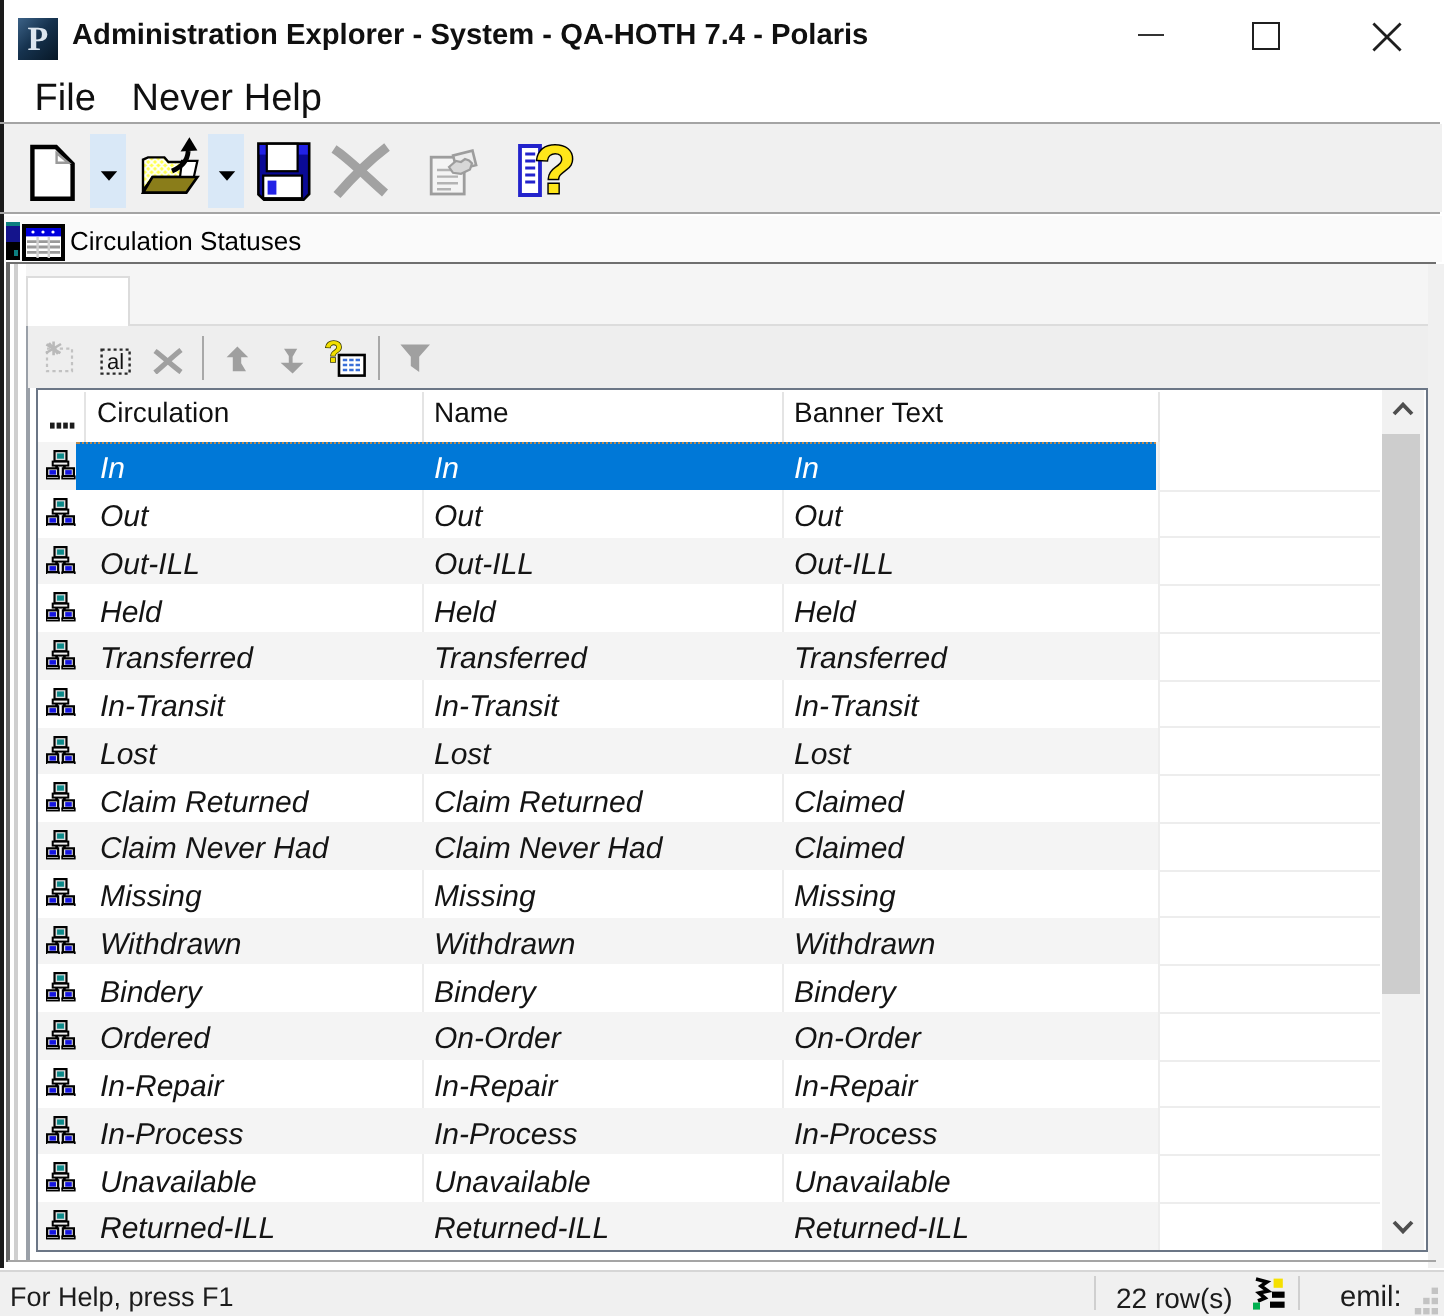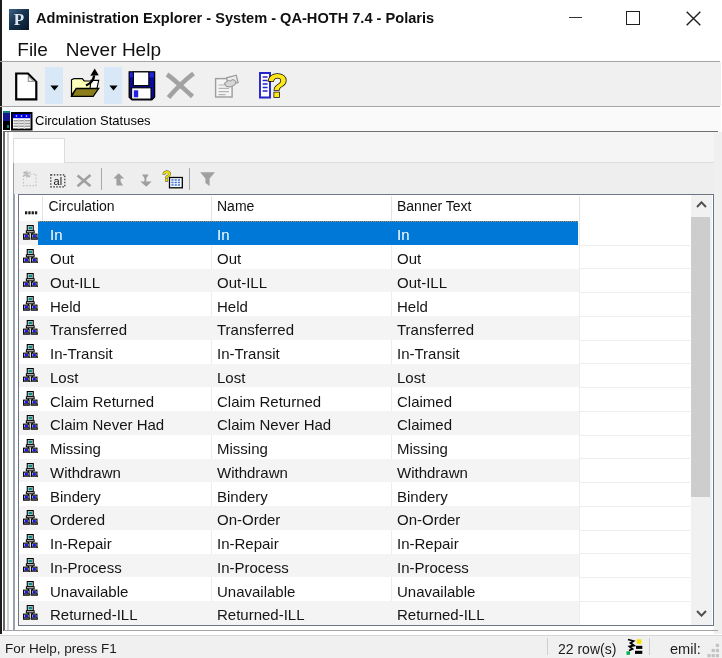--- a/index.html
+++ b/index.html
@@ -34,21 +34,21 @@
   
   #page{left:14.3px;top:162.6px;width:699.3px;height:31px;background:#eeeeee;}
   .tsep{top:168px;width:1.2px;height:21.6px;background:#a8a8a8;}
   
   #list{left:17.5px;top:193.5px;width:696px;height:432.7px;background:#fff;border:1.2px solid #6b7686;box-sizing:border-box;overflow:hidden;}
   
   #hdr{left:0;top:0;width:672px;height:26.7px;background:#fff;}
   .hsep{top:1px;width:1px;height:25px;background:#e4e4e4;}
   .htext{top:3px;font-size:14px;color:#101010;}
   
-  #rows{position:absolute;left:0;top:26.7px;width:672px;height:403.8px;}
+  #rows{position:absolute;left:0;top:26.7px;width:672px;height:403.8px;font-style:italic;}
   .row{position:absolute;left:0;width:672px;height:23.75px;}
   .stripe{position:absolute;left:0;top:0;width:560px;height:23.75px;background:#f4f4f4;}
   .sel{position:absolute;left:19.3px;top:0;width:540.5px;height:23.75px;background:#0078d7;border-top:1.2px dotted #b98a50;box-sizing:border-box;}
   .c1{position:absolute;left:31.5px;top:5.3px;font-size:15px;color:#141414;white-space:nowrap;}
   .c2{position:absolute;left:198.5px;top:5.3px;font-size:15px;color:#141414;white-space:nowrap;}
   .c3{position:absolute;left:378.5px;top:5.3px;font-size:15px;color:#141414;white-space:nowrap;}
   .ricon{position:absolute;left:4.8px;top:3.9px;width:14.5px;height:14.5px;}
   .vgrid{top:26.7px;width:1px;height:404px;background:#ededed;}
   .hgrid{position:absolute;left:560px;width:111px;height:1px;background:#ededed;}
   

